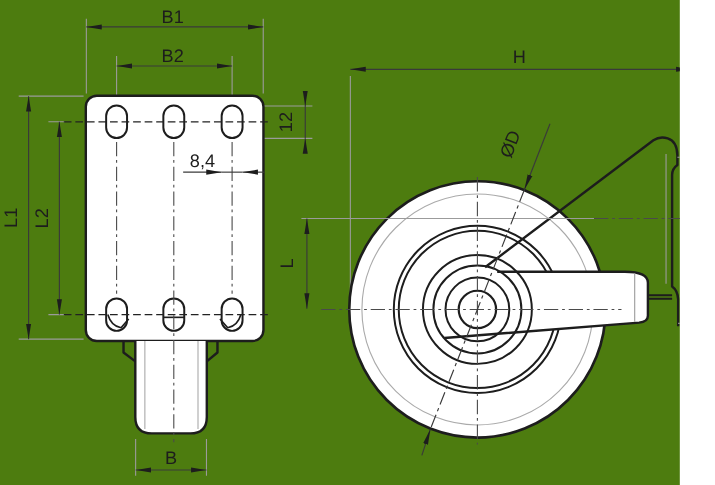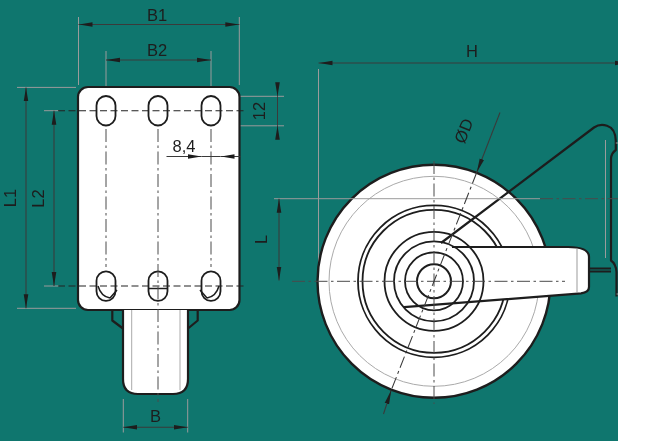--- a/index.html
+++ b/index.html
@@ -1,16 +1,16 @@
 <!DOCTYPE html>
 <html><head>
 <meta charset="utf-8">
 <style>
   html,body{margin:0;padding:0;background:#ffffff;}
-  .stage{width:618px;height:441px;position:relative;background:#0f766e;overflow:hidden;}
+  .stage{width:618px;height:441px;position:relative;background:#4d7c0f;overflow:hidden;}
   svg{display:block;}
   .ol{stroke:#1d1d1d;stroke-width:2.2;fill:none;stroke-linejoin:round;}
   .ol1{stroke:#1d1d1d;stroke-width:1.8;fill:none;stroke-linejoin:round;}
   .olf{stroke:#1d1d1d;stroke-width:2.2;fill:#ffffff;stroke-linejoin:round;}
   .thin{stroke:#1d1d1d;stroke-width:1.5;fill:none;}
   .dim{stroke:#3a3a3a;stroke-width:1.05;fill:none;}
   .ext{stroke:#9b9b9b;stroke-width:1;fill:none;}
   .gray{stroke:#aaaaaa;stroke-width:1;fill:none;}
   .cl{stroke:#4a4a4a;stroke-width:1;fill:none;stroke-dasharray:13 3.5 2.5 3.5;}
   .dash{stroke:#222222;stroke-width:1.1;fill:none;stroke-dasharray:7 3.5;}

